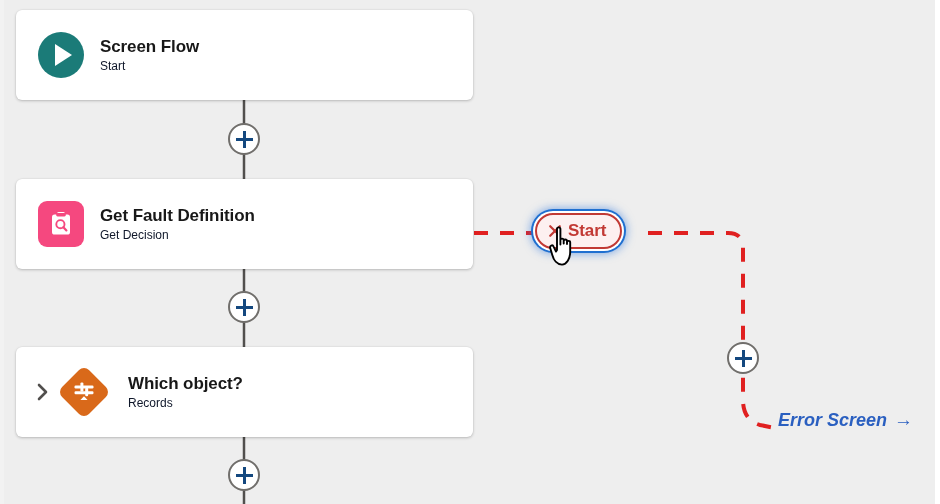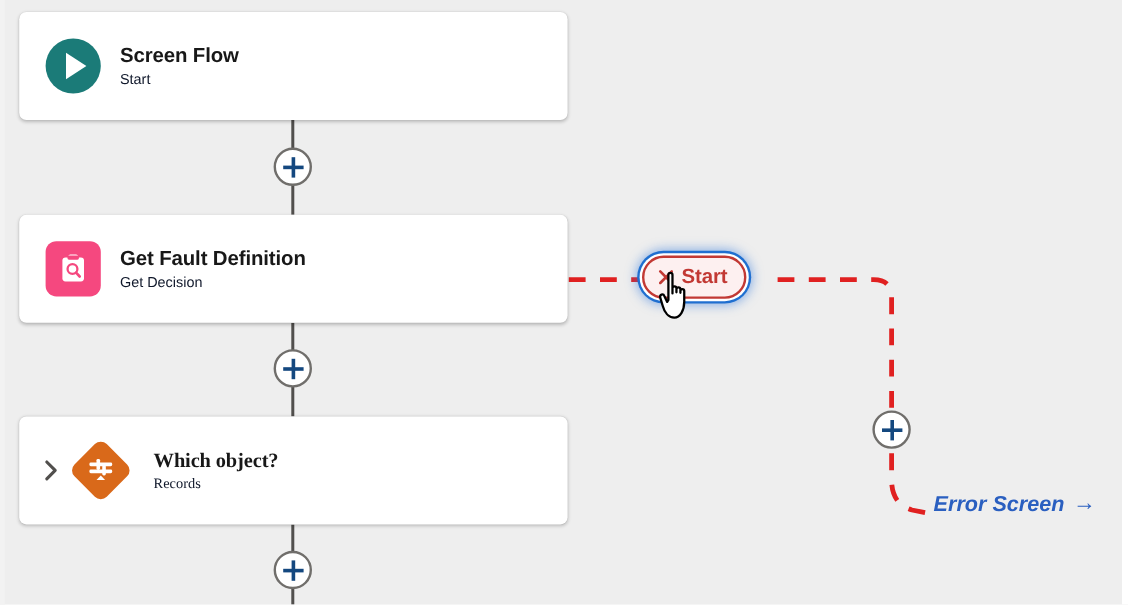--- a/index.html
+++ b/index.html
@@ -52,21 +52,21 @@
     width: 457px;
     background: #ffffff;
     border-radius: 6px;
     box-shadow: 0 1px 3px rgba(0,0,0,0.22), 0 0 0 0.5px rgba(0,0,0,0.04);
     display: flex;
     align-items: center;
     box-sizing: border-box;
   }
   .node-card.card-start  { top: 10px;  height: 90px; padding-left: 22px; }
   .node-card.card-get    { top: 179px; height: 90px; padding-left: 22px; }
-  .node-card.card-dec    { top: 347px; height: 90px; padding-left: 14px; font-family: Liberation Serif, serif; }
+  .node-card.card-dec    { top: 347px; height: 90px; padding-left: 14px; }
 
   .expand-chevron {
     width: 26px;
     flex: 0 0 26px;
     display: flex;
     align-items: center;
     justify-content: center;
     color: #514f4d;
   }
 

